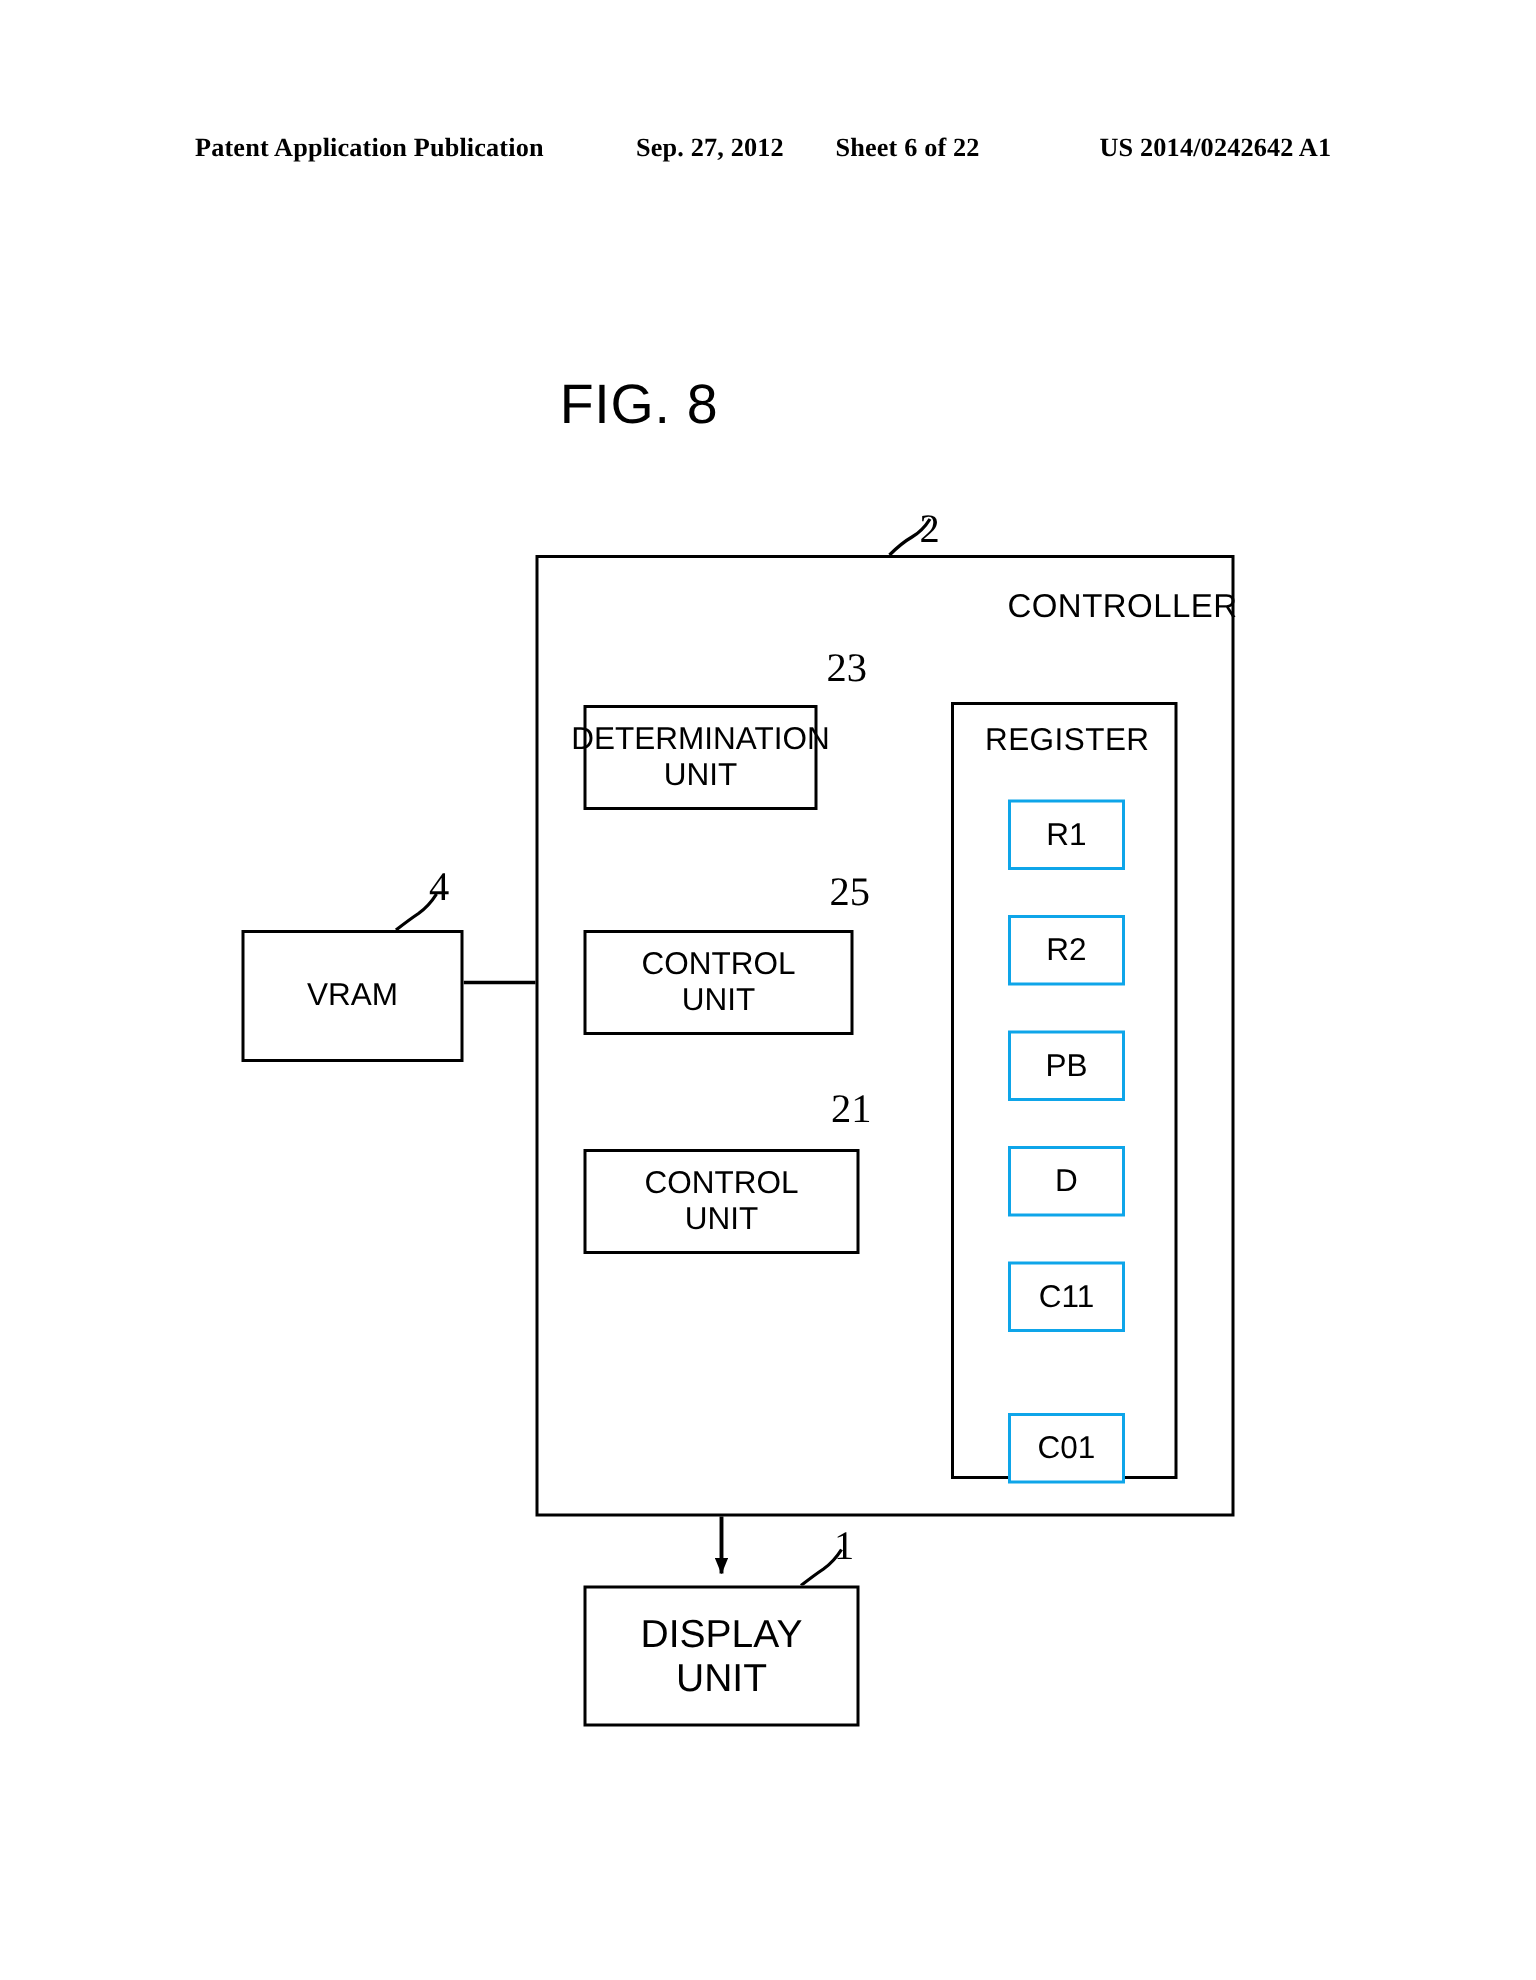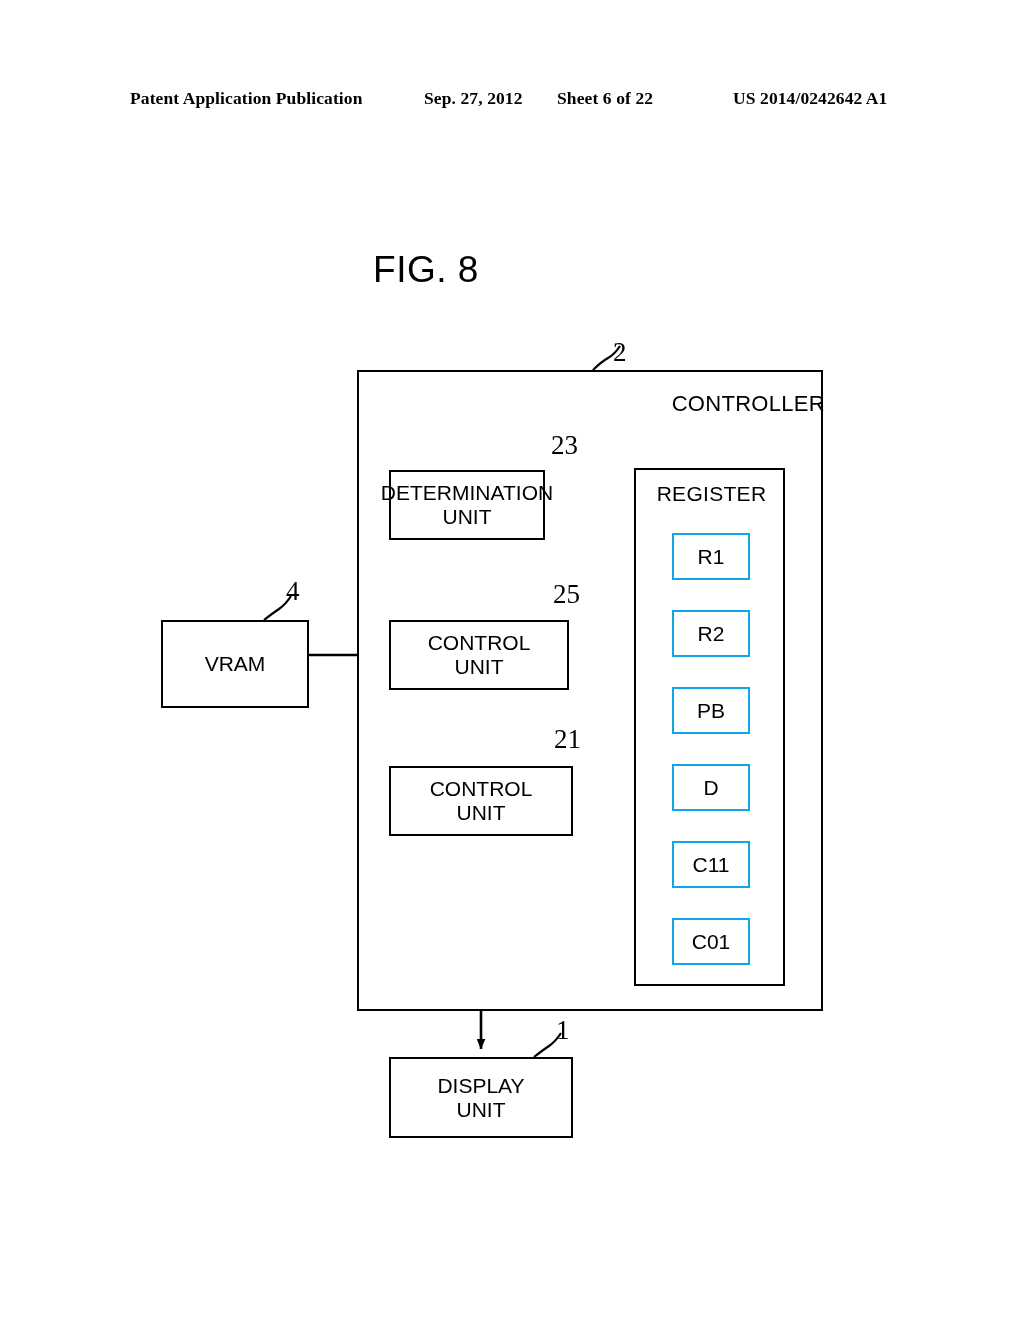--- a/index.html
+++ b/index.html
@@ -104,21 +104,21 @@
     display: flex;
     align-items: center;
     justify-content: center;
     font-size: 21px;
   }
 
   
   #determination-unit { left: 389px; top: 470px;  width: 156px; height: 70px; font-size: 21px; }
   #control-unit       { left: 389px; top: 620px;  width: 180px; height: 70px; font-size: 21px; }
   #output-unit        { left: 389px; top: 766px;  width: 184px; height: 70px; font-size: 21px; }
-  #display-unit       { left: 389px; top: 1057px; width: 184px; height: 81px; font-size: 21px; }
+  #display-unit       { left: 389px; top: 1057px; width: 184px; height: 94px; font-size: 26px; }
   #vram-box           { left: 161px; top: 620px;  width: 148px; height: 88px; font-size: 21px; }
 
   
   #wiring {
     position: absolute;
     left: 0;
     top: 0;
     width: 1024px;
     height: 1320px;
     pointer-events: none;
@@ -182,21 +182,21 @@
 </div>
 
 <div class="box" id="register-box">
   <div id="register-label">REGISTER</div>
 
   <div class="reg-cell" style="top:63px">R1</div>
   <div class="reg-cell" style="top:140px">R2</div>
   <div class="reg-cell" style="top:217px">PB</div>
   <div class="reg-cell" style="top:294px">D</div>
   <div class="reg-cell" style="top:371px">C11</div>
-  <div class="reg-cell" style="top:448px">C01</div>
+  <div class="reg-cell" style="top:472px">C01</div>
 </div>
 
 <div class="box" id="determination-unit">
   <div>
     <span>DETERMINATION</span><br>
     <span>UNIT</span>
   </div>
 </div>
 
 <div class="box" id="control-unit">

